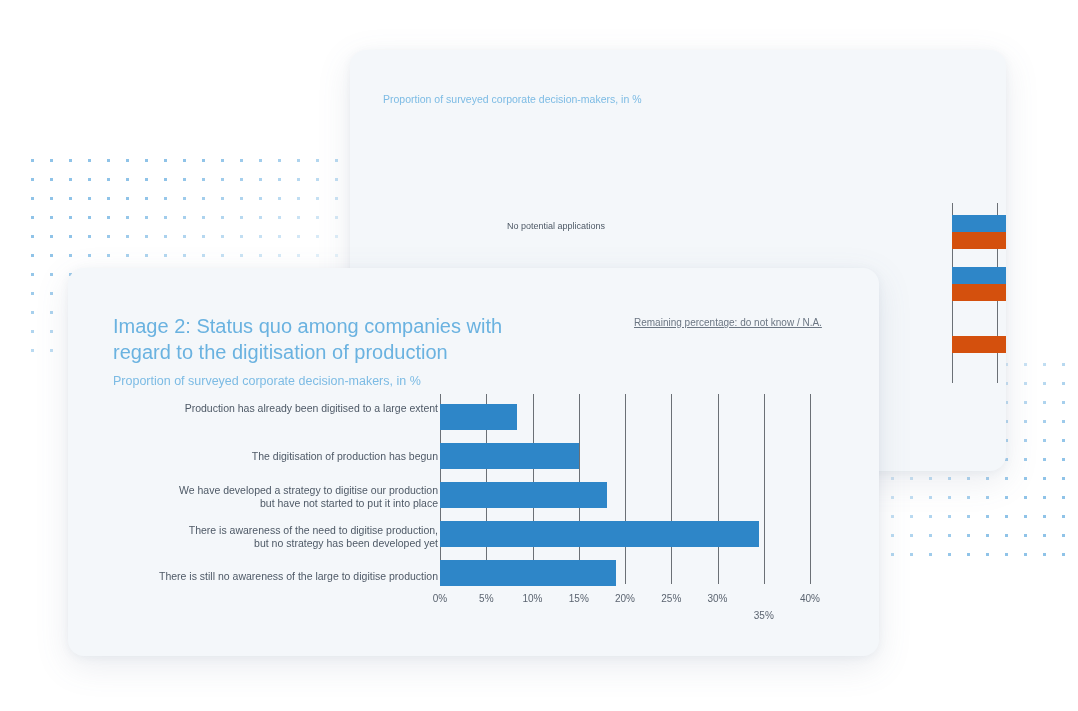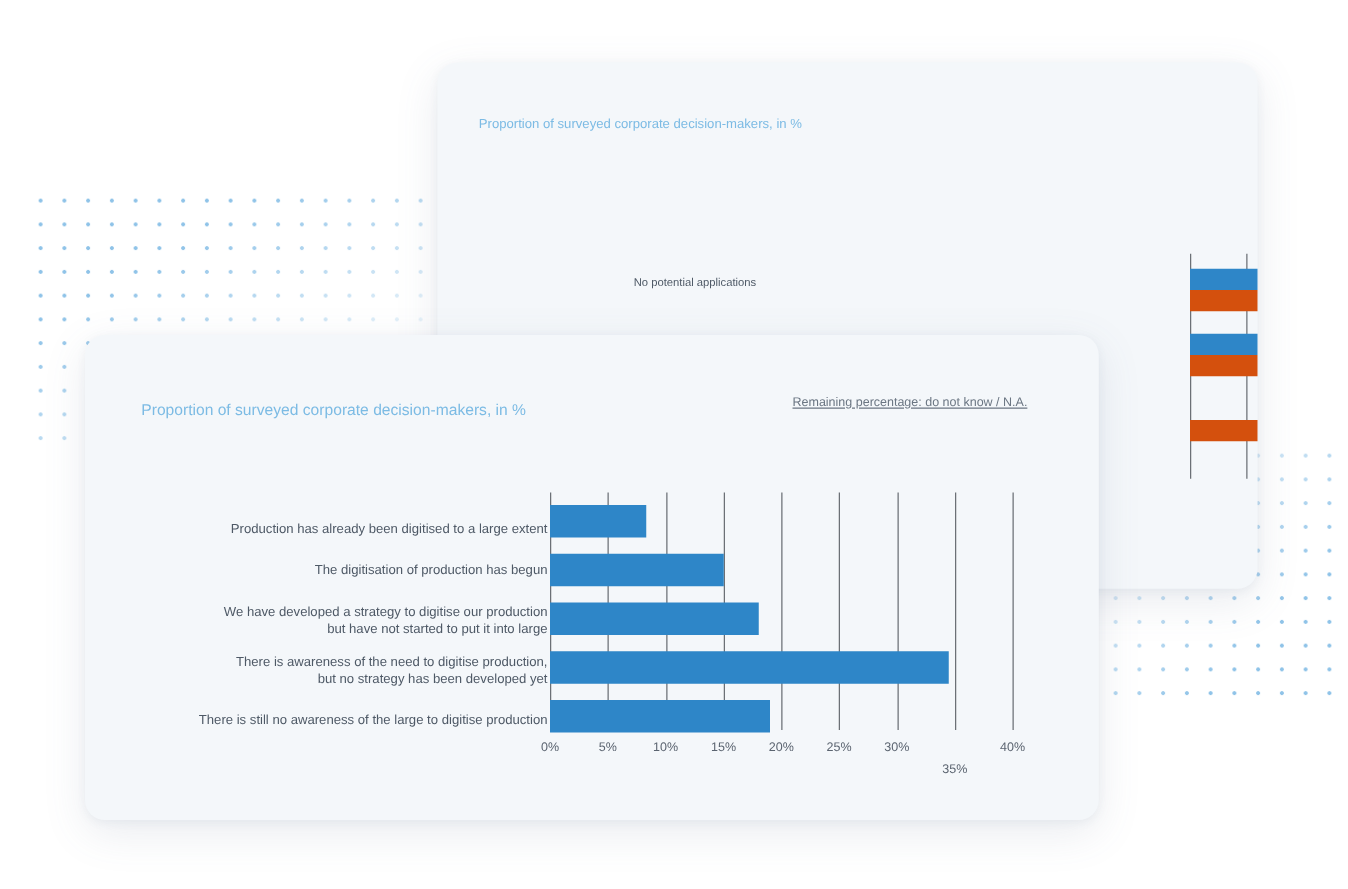--- a/index.html
+++ b/index.html
@@ -135,32 +135,33 @@
 
     </div>
 
   </div>
 </div>
 
 <div class="card card-front">
   <div class="clip">
 
     <div class="title title-front">
+      <div>Image 2: Status quo among companies with regard to the digitisation of production</div>
       <div class="subtitle subtitle-front">Proportion of surveyed corporate decision-makers, in %</div>
     </div>
 
     <div style="position:absolute; left:566px; top:49px; color:#6b7683; font-size:10px; white-space:nowrap;text-decoration:underline;">Remaining percentage: do not know / N.A.</div>
 
     <div class="chart" style="left:0; top:0; width:811px; height:388px;">
 
       <div class="cat-labels" style="left:10px; top:130px; width:360px;">
-        <div class="cat-label" style="top:19px;">Production has already been digitised to a large extent</div>
+        <div class="cat-label" style="top:4px;">Production has already been digitised to a large extent</div>
         <div class="cat-label" style="top:52px;">The digitisation of production has begun</div>
         <div class="cat-label" style="top:86px;">We have developed a strategy to digitise our production
-but have not started to put it into large</div>
+but have not started to put it into place</div>
         <div class="cat-label" style="top:126px;">There is awareness of the need to digitise production,
 but no strategy has been developed yet</div>
         <div class="cat-label" style="top:172px;">There is still no awareness of the large to digitise production</div>
       </div>
 
       <div class="gridline" style="left:372.0px; top:126px; height:190px;"></div>
       <div class="gridline" style="left:418.3px; top:126px; height:190px;"></div>
       <div class="gridline" style="left:464.5px; top:126px; height:190px;"></div>
       <div class="gridline" style="left:510.8px; top:126px; height:190px;"></div>
       <div class="gridline" style="left:557.0px; top:126px; height:190px;"></div>

